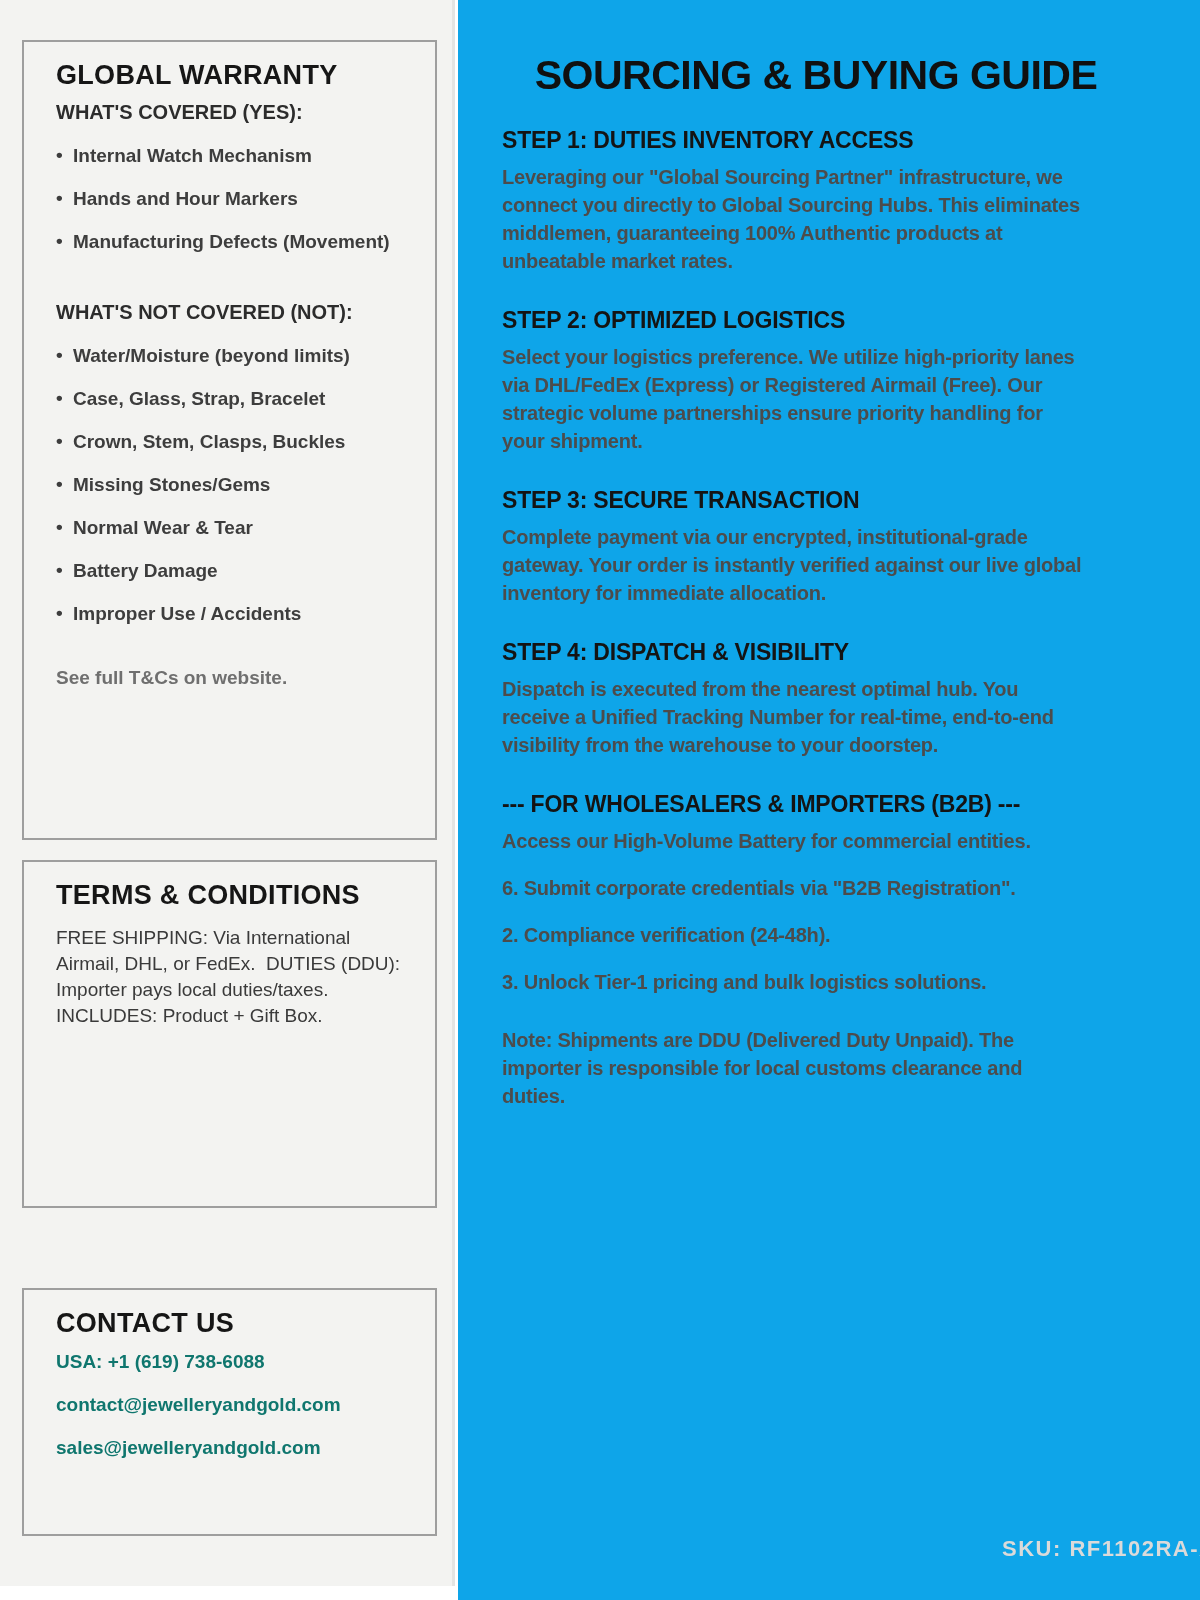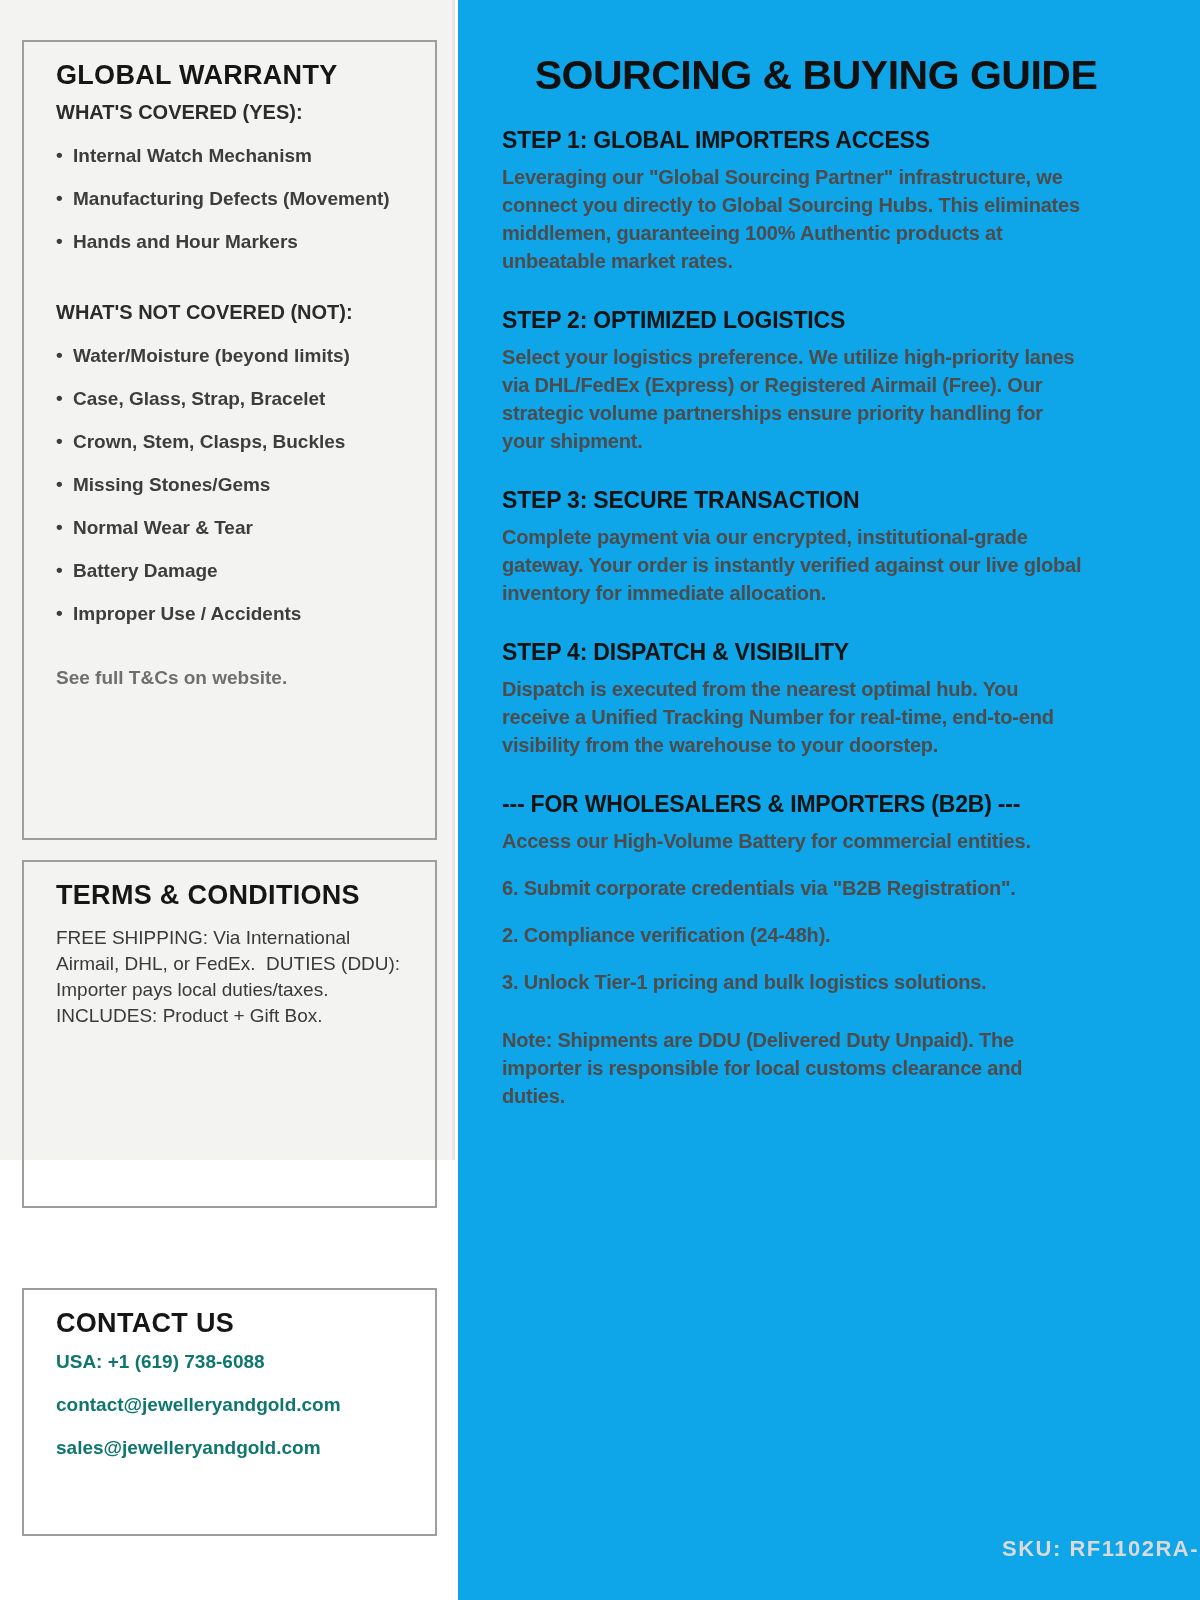--- a/index.html
+++ b/index.html
@@ -3,21 +3,21 @@
 <meta charset="utf-8">
 <style>
   html,body { margin:0; padding:0; background:#ffffff; }
   .page {
     position:relative; width:1200px; height:1600px; overflow:hidden;
     background:#ffffff; font-family:"Liberation Sans", sans-serif;
   }
 
   
   .sidebar {
-    position:absolute; left:0; top:0; width:455px; height:1160px;
+    position:absolute; left:0; top:0; width:455px; height:1586px;
     background:#f3f3f1; border-right:3px solid #e4e4e2; box-sizing:border-box;
   }
   .panel {
     position:absolute; left:22px; width:415px; box-sizing:border-box;
     border:2px solid #9e9e9e; padding:18px 28px 20px 32px;
   }
   .panel-warranty { top:40px;   height:800px; }
   .panel-terms    { top:860px;  height:348px; }
   .panel-contact  { top:1288px; height:248px; }
 
@@ -79,22 +79,22 @@
 
 <div class="page">
 
   <div class="sidebar">
 
     <div class="panel panel-warranty">
       <h2>GLOBAL WARRANTY</h2>
       <div class="sub first">WHAT'S COVERED (YES):</div>
       <ul class="bullets">
         <li>Internal Watch Mechanism</li>
+        <li>Hands and Hour Markers</li>
         <li>Manufacturing Defects (Movement)</li>
-        <li>Hands and Hour Markers</li>
       </ul>
       <div class="sub" style="margin-top:48px;">WHAT'S NOT COVERED (NOT):</div>
       <ul class="bullets">
         <li>Water/Moisture (beyond limits)</li>
         <li>Case, Glass, Strap, Bracelet</li>
         <li>Crown, Stem, Clasps, Buckles</li>
         <li>Missing Stones/Gems</li>
         <li>Normal Wear &amp; Tear</li>
         <li>Battery Damage</li>
         <li>Improper Use / Accidents</li>
@@ -113,21 +113,21 @@
       <div class="contact-line">contact@jewelleryandgold.com</div>
       <div class="contact-line">sales@jewelleryandgold.com</div>
     </div>
 
   </div>
 
   <div class="main">
     <h1>SOURCING &amp; BUYING GUIDE</h1>
 
     <div class="step">
-      <h3>STEP 1: GLOBAL IMPORTERS ACCESS</h3>
+      <h3>STEP 1: DUTIES INVENTORY ACCESS</h3>
       <p>Leveraging our "Global Sourcing Partner" infrastructure, we connect you directly to Global Sourcing Hubs. This eliminates middlemen, guaranteeing 100% Authentic products at unbeatable market rates.</p>
     </div>
 
     <div class="step">
       <h3>STEP 2: OPTIMIZED LOGISTICS</h3>
       <p>Select your logistics preference. We utilize high-priority lanes via DHL/FedEx (Express) or Registered Airmail (Free). Our strategic volume partnerships ensure priority handling for your shipment.</p>
     </div>
 
     <div class="step">
       <h3>STEP 3: SECURE TRANSACTION</h3>

